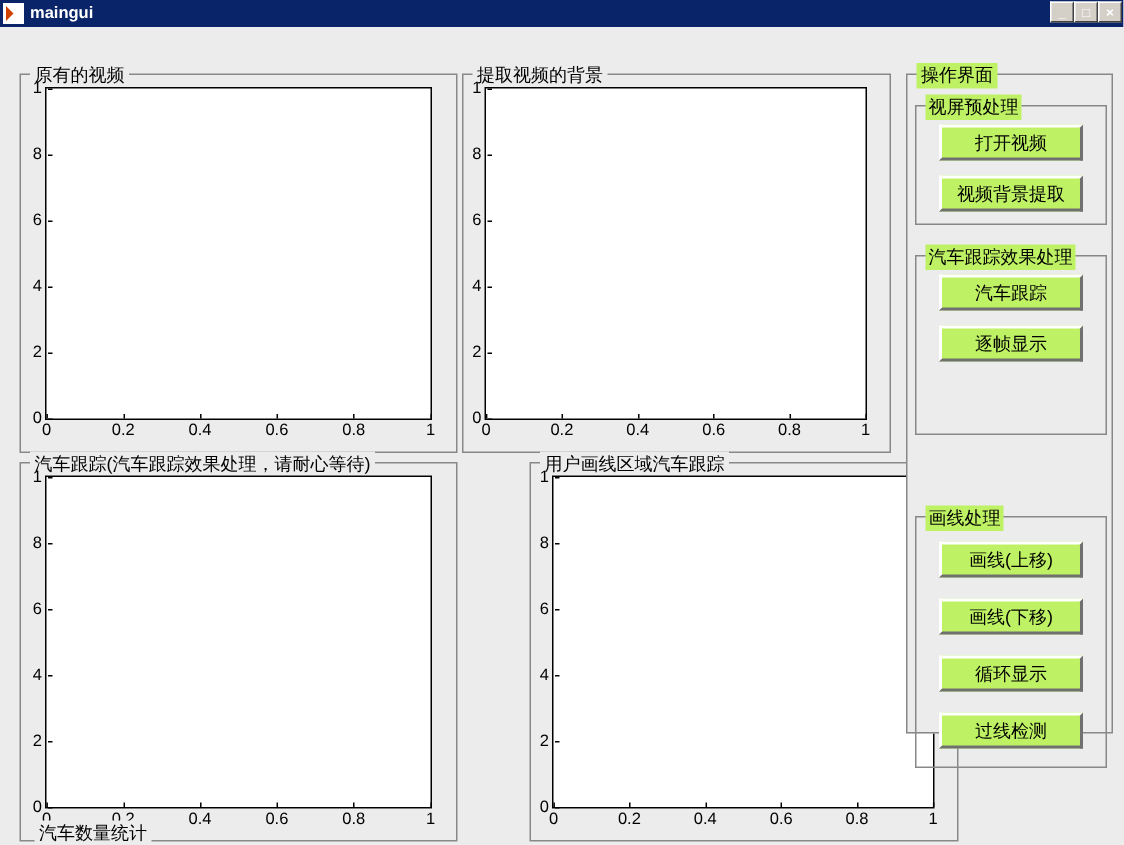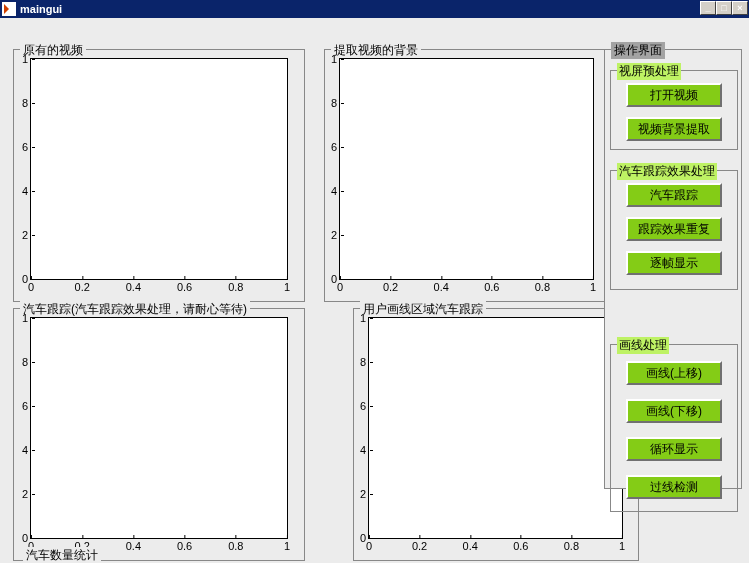--- a/index.html
+++ b/index.html
@@ -66,21 +66,21 @@
 }
 .groupbox {
   position: absolute;
   border: 1px solid #888;
   background: #ececec;
 }
 .groupbox .legend {
   position: absolute;
   top: -8px;
   left: 6px;
-  background: #a3a3a3;
+  background: #bef264;
   padding: 0 3px;
   font-size: 12px;
 }
 
 .ops {
   left: 604px; top: 31px;
   width: 138px; height: 440px;
 }
 .subgroup {
   position: absolute;
@@ -93,21 +93,21 @@
   top: -8px; left: 6px;
   background: #bef264;
   padding: 0 2px;
   font-size: 12px;
 }
 .btn {
   display: block;
   margin: 0 auto;
   width: 96px;
   height: 24px;
-  background: #84cc16;
+  background: #bef264;
   border-top: 2px solid #fff;
   border-left: 2px solid #fff;
   border-right: 2px solid #707070;
   border-bottom: 2px solid #707070;
   font-size: 12px;
   cursor: pointer;
   text-align: center;
   line-height: 20px;
 }
 
@@ -204,21 +204,21 @@
       <span class="ytick" style="top:100%">0</span>
       <span class="xtick" style="left:0%">0</span>
       <span class="xtick" style="left:20%">0.2</span>
       <span class="xtick" style="left:40%">0.4</span>
       <span class="xtick" style="left:60%">0.6</span>
       <span class="xtick" style="left:80%">0.8</span>
       <span class="xtick" style="left:100%">1</span>
     </div>
   </div>
 
-  <div class="plotframe" style="left:324px; top:31px; width:286px; height:253px;padding-left:44px;">
+  <div class="plotframe" style="left:308px; top:31px; width:286px; height:253px;padding-left:44px;">
     <div class="plegend">提取视频的背景</div>
     <div class="axes" style="left:14px; top:8px; width:255px; height:222px;">
       <span class="ytick" style="top:0%">1</span>
       <span class="ytick" style="top:20%">8</span>
       <span class="ytick" style="top:40%">6</span>
       <span class="ytick" style="top:60%">4</span>
       <span class="ytick" style="top:80%">2</span>
       <span class="ytick" style="top:100%">0</span>
       <span class="xtick" style="left:0%">0</span>
       <span class="xtick" style="left:20%">0.2</span>
@@ -270,21 +270,20 @@
 
     <div class="subgroup" style="top:20px; height:80px;">
       <div class="sublegend">视屏预处理</div>
       <button class="btn" style="margin-top:12px">打开视频</button>
       <button class="btn" style="margin-top:10px">视频背景提取</button>
     </div>
 
     <div class="subgroup" style="top:120px; height:120px;">
       <div class="sublegend">汽车跟踪效果处理</div>
       <button class="btn" style="margin-top:12px">汽车跟踪</button>
-      <button class="btn" style="margin-top:10px">跟踪效果重复</button>
       <button class="btn" style="margin-top:10px">逐帧显示</button>
     </div>
 
     <div class="subgroup" style="top:258px; height:168px;margin-top:36px;">
       <div class="sublegend">画线处理</div>
       <button class="btn" style="margin-top:16px">画线(上移)</button>
       <button class="btn" style="margin-top:14px">画线(下移)</button>
       <button class="btn" style="margin-top:14px">循环显示</button>
       <button class="btn" style="margin-top:14px">过线检测</button>
     </div>

